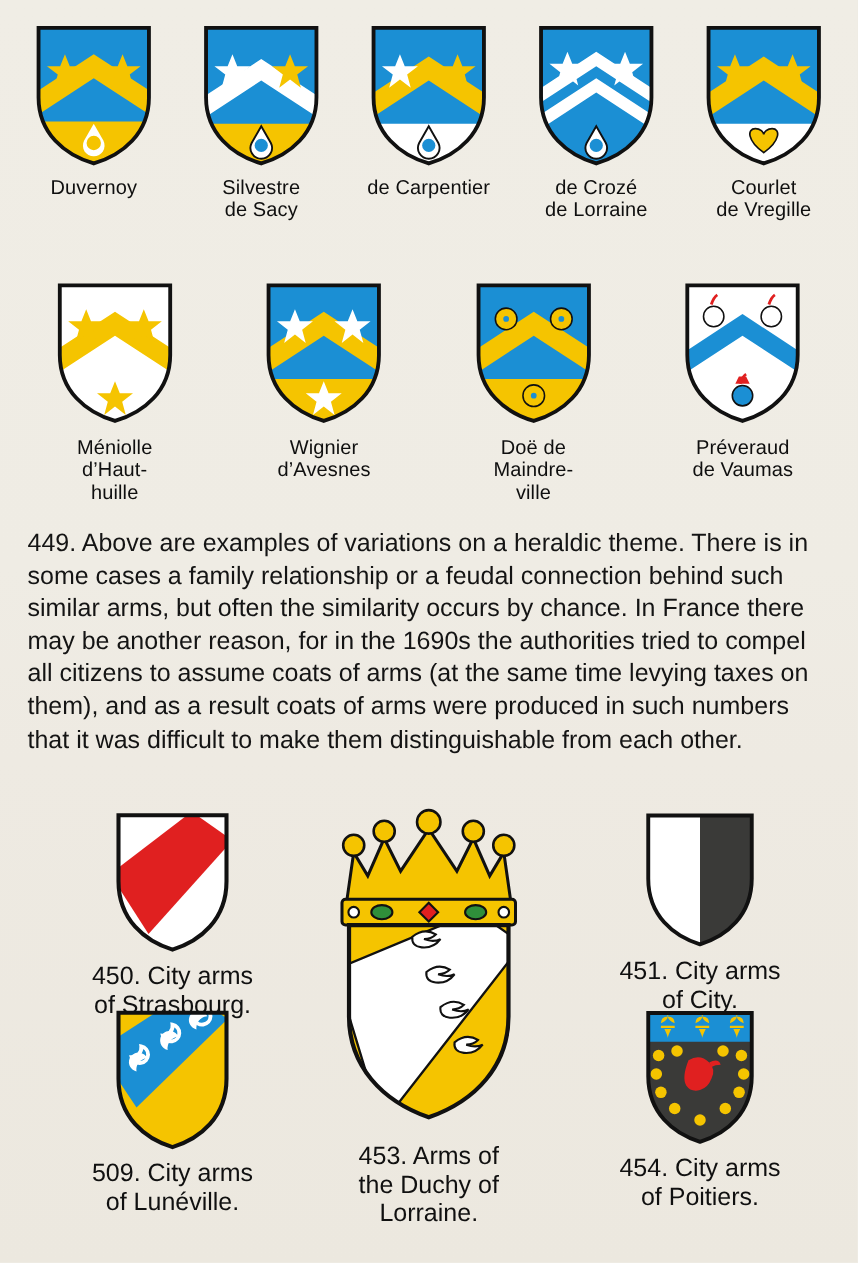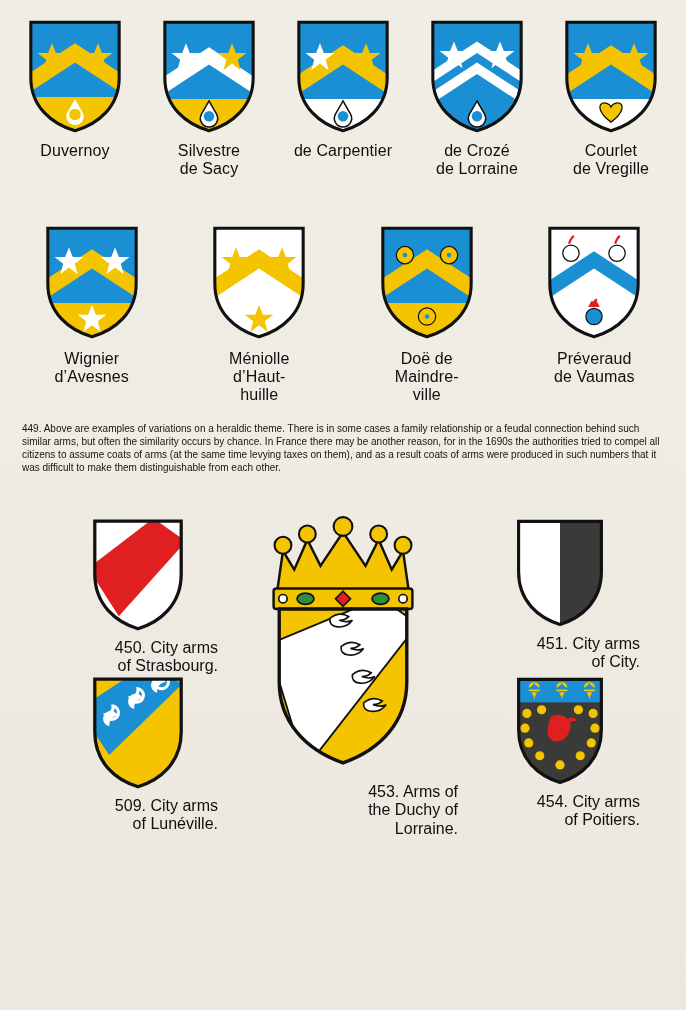--- a/index.html
+++ b/index.html
@@ -50,42 +50,41 @@
     letter-spacing: 0.1px;
     color: #0f0f0f;
   }
   .caption span { display: block; }
 
   .row2-caption { margin-top: 10px; }
 
   
   .body-text {
     margin: 18px 22px 0 22px;
-    font-size: 10px;
+    font-size: 20px;
     line-height: 1.31;
     color: #141414;
     text-align: left;
   }
 
   
   .lower {
     position: relative;
     margin-top: 22px;
     height: 390px;
   }
   .item {
     position: absolute;
     text-align: center;
   }
   .item .cap {
-    font-size: 16px;
+    font-size: 20px;
     line-height: 1.15;
     margin-top: 7px;
     color: #101010;
-    text-align: right;
   }
   .item .cap span { display: block; }
 
   .pos-strasbourg { left: 58px;  top: 20px;  width: 160px; }
   .pos-metz       { left: 480px; top: 20px;  width: 160px; }
   .pos-luneville  { left: 58px;  top: 178px; width: 160px; }
   .pos-poitiers   { left: 480px; top: 178px; width: 160px; }
   .pos-lorraine   { left: 228px; top: 8px;   width: 230px; }
 
   svg { display: block; }
@@ -226,63 +225,63 @@
         </div>
       </div>
     </div>
 
     <div class="shield-row" style="margin-top:46px;">
 
       <div class="shield-cell">
         <div class="shield-wrap">
           <svg viewBox="0 0 100 120" width="96" height="116">
             <defs>
-                <clipPath id="sh6">
-                  <path d="M4 4 H96 V62 C96 92 74 110 50 117 C26 110 4 92 4 62 Z"></path>
-                </clipPath>
-              </defs>
-            <g clip-path="url(#sh6)">
-              <rect x="0" y="0" width="100" height="120" fill="#1b8fd4"></rect>
-              <path d="M-5 62 L50 26 L105 62 L105 82 L50 46 L-5 82 Z" fill="#f5c400"></path>
-              <path d="M-5 82 L105 82 L105 125 L-5 125 Z" fill="#f5c400"></path>
-              <polygon points="26,24 30,34 41,34 32,41 35,52 26,45 17,52 20,41 11,34 22,34" fill="#ffffff"></polygon>
-              <polygon points="74,24 78,34 89,34 80,41 83,52 74,45 65,52 68,41 59,34 70,34" fill="#ffffff"></polygon>
-              <polygon points="50,84 54,94 65,94 56,101 59,112 50,105 41,112 44,101 35,94 46,94" fill="#ffffff"></polygon>
-            </g>
-            <path d="M4 4 H96 V62 C96 92 74 110 50 117 C26 110 4 92 4 62 Z" fill="none" stroke="#111" stroke-width="3.2"></path>
-          </svg>
-        </div>
-        <div class="caption row2-caption">
-          <span>Wignier</span>
-          <span>d’Avesnes</span>
-        </div>
-      </div>
-
-      <div class="shield-cell">
-        <div class="shield-wrap">
-          <svg viewBox="0 0 100 120" width="96" height="116">
-            <defs>
                 <clipPath id="sh7">
                   <path d="M4 4 H96 V62 C96 92 74 110 50 117 C26 110 4 92 4 62 Z"></path>
                 </clipPath>
               </defs>
             <g clip-path="url(#sh7)">
               <rect x="0" y="0" width="100" height="120" fill="#ffffff"></rect>
               <path d="M-5 62 L50 26 L105 62 L105 82 L50 46 L-5 82 Z" fill="#f5c400"></path>
               <polygon points="26,24 30,34 41,34 32,41 35,52 26,45 17,52 20,41 11,34 22,34" fill="#f5c400"></polygon>
               <polygon points="74,24 78,34 89,34 80,41 83,52 74,45 65,52 68,41 59,34 70,34" fill="#f5c400"></polygon>
               <polygon points="50,84 54,94 65,94 56,101 59,112 50,105 41,112 44,101 35,94 46,94" fill="#f5c400"></polygon>
             </g>
             <path d="M4 4 H96 V62 C96 92 74 110 50 117 C26 110 4 92 4 62 Z" fill="none" stroke="#111" stroke-width="3.2"></path>
           </svg>
         </div>
         <div class="caption row2-caption">
           <span>Méniolle</span>
           <span>d’Haut-</span>
           <span>huille</span>
+        </div>
+      </div>
+
+      <div class="shield-cell">
+        <div class="shield-wrap">
+          <svg viewBox="0 0 100 120" width="96" height="116">
+            <defs>
+                <clipPath id="sh6">
+                  <path d="M4 4 H96 V62 C96 92 74 110 50 117 C26 110 4 92 4 62 Z"></path>
+                </clipPath>
+              </defs>
+            <g clip-path="url(#sh6)">
+              <rect x="0" y="0" width="100" height="120" fill="#1b8fd4"></rect>
+              <path d="M-5 62 L50 26 L105 62 L105 82 L50 46 L-5 82 Z" fill="#f5c400"></path>
+              <path d="M-5 82 L105 82 L105 125 L-5 125 Z" fill="#f5c400"></path>
+              <polygon points="26,24 30,34 41,34 32,41 35,52 26,45 17,52 20,41 11,34 22,34" fill="#ffffff"></polygon>
+              <polygon points="74,24 78,34 89,34 80,41 83,52 74,45 65,52 68,41 59,34 70,34" fill="#ffffff"></polygon>
+              <polygon points="50,84 54,94 65,94 56,101 59,112 50,105 41,112 44,101 35,94 46,94" fill="#ffffff"></polygon>
+            </g>
+            <path d="M4 4 H96 V62 C96 92 74 110 50 117 C26 110 4 92 4 62 Z" fill="none" stroke="#111" stroke-width="3.2"></path>
+          </svg>
+        </div>
+        <div class="caption row2-caption">
+          <span>Wignier</span>
+          <span>d’Avesnes</span>
         </div>
       </div>
 
 
       <div class="shield-cell">
         <div class="shield-wrap">
           <svg viewBox="0 0 100 120" width="96" height="116">
             <defs>
                 <clipPath id="sh9">
                   <path d="M4 4 H96 V62 C96 92 74 110 50 117 C26 110 4 92 4 62 Z"></path>

